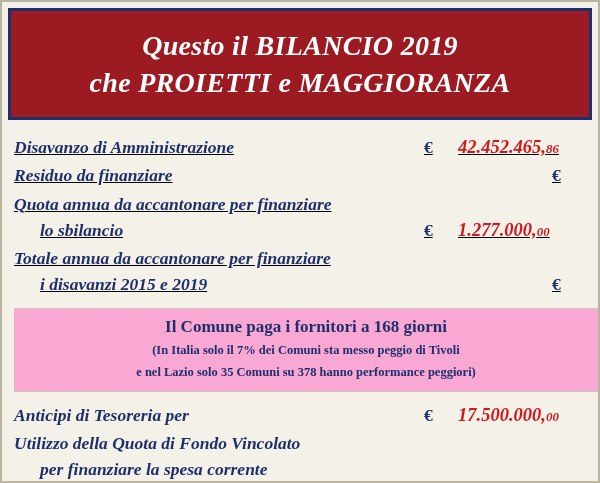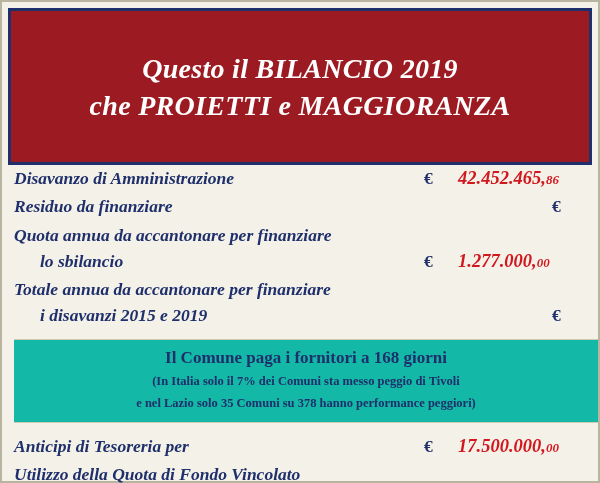--- a/index.html
+++ b/index.html
@@ -19,21 +19,21 @@
     height: 483px;
     background: #f4f1e8;
     box-sizing: border-box;
     border: 2px solid #b9b49f;
   }
 
   
   .banner {
     position: relative;
     margin: 6px 6px 0 6px;
-    height: 157px;
+    height: 112px;
     background: #9c1b22;
     border: 3px solid #1e2f6b;
     box-sizing: border-box;
     overflow: hidden;
   }
   .banner-inner {
     position: absolute;
     left: 0; right: 0; top: 0; bottom: 0;
     display: flex;
     flex-direction: column;
@@ -48,21 +48,22 @@
     font-style: italic;
     font-size: 28px;
     line-height: 1.32;
     letter-spacing: 0.3px;
     text-align: center;
     white-space: nowrap;
   }
 
   
   .rows {
-    padding: 0 12px 0 12px;
+    padding: 14px 12px 0 12px;
+    text-decoration: underline;
   }
   .row {
     display: flex;
     align-items: baseline;
     margin-bottom: 2px;
   }
   .row.tight { margin-bottom: 0; justify-content: flex-end; }
   .label {
     color: #1e2f6b;
     font-family: "Liberation Serif", serif;
@@ -95,21 +96,21 @@
     white-space: nowrap;
   }
   .amount .dec {
     font-size: 13px;
     font-style: italic;
   }
 
   
   .band {
     margin: 10px 0 0 12px;
-    background: #14b8a6;
+    background: #f9a8d4;
     border-top: 1px solid #cfcab6;
     border-bottom: 1px solid #cfcab6;
     padding: 7px 12px 9px 12px;
     text-align: center;
   }
   .band-title {
     color: #1e2f6b;
     font-family: "Liberation Serif", serif;
     font-weight: bold;
     font-size: 17px;

